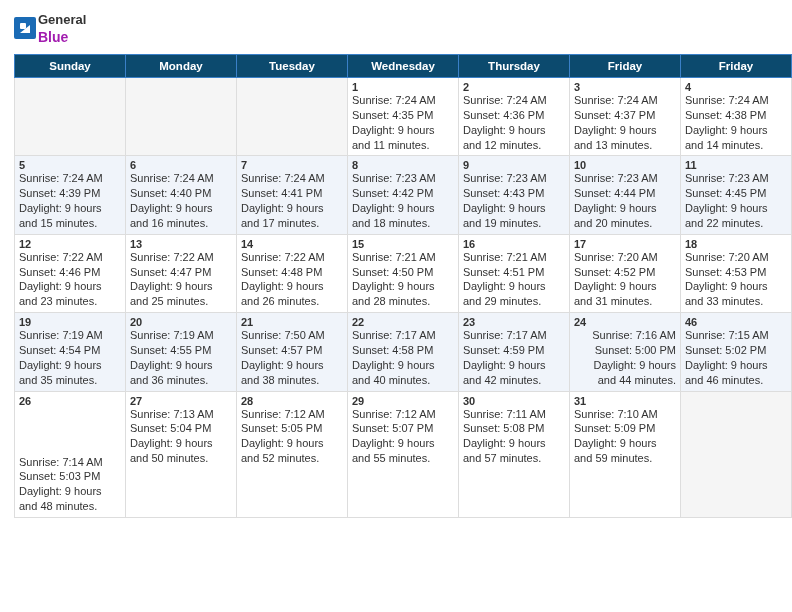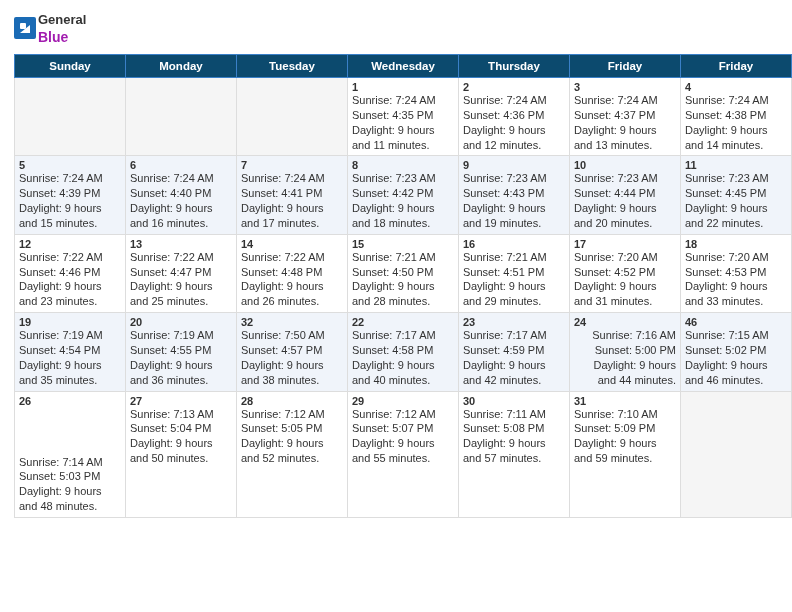--- a/index.html
+++ b/index.html
@@ -270,21 +270,21 @@
 and 35 minutes.</div>
           </td>
           <td>
             <span class="day-num">20</span>
             <div class="day-info" style="white-space: pre-line;">Sunrise: 7:19 AM
 Sunset: 4:55 PM
 Daylight: 9 hours
 and 36 minutes.</div>
           </td>
           <td>
-            <span class="day-num">32</span>
+            <span class="day-num">21</span>
             <div class="day-info" style="white-space: pre-line;">Sunrise: 7:50 AM
 Sunset: 4:57 PM
 Daylight: 9 hours
 and 38 minutes.</div>
           </td>
           <td>
             <span class="day-num">22</span>
             <div class="day-info" style="white-space: pre-line;">Sunrise: 7:17 AM
 Sunset: 4:58 PM
 Daylight: 9 hours

